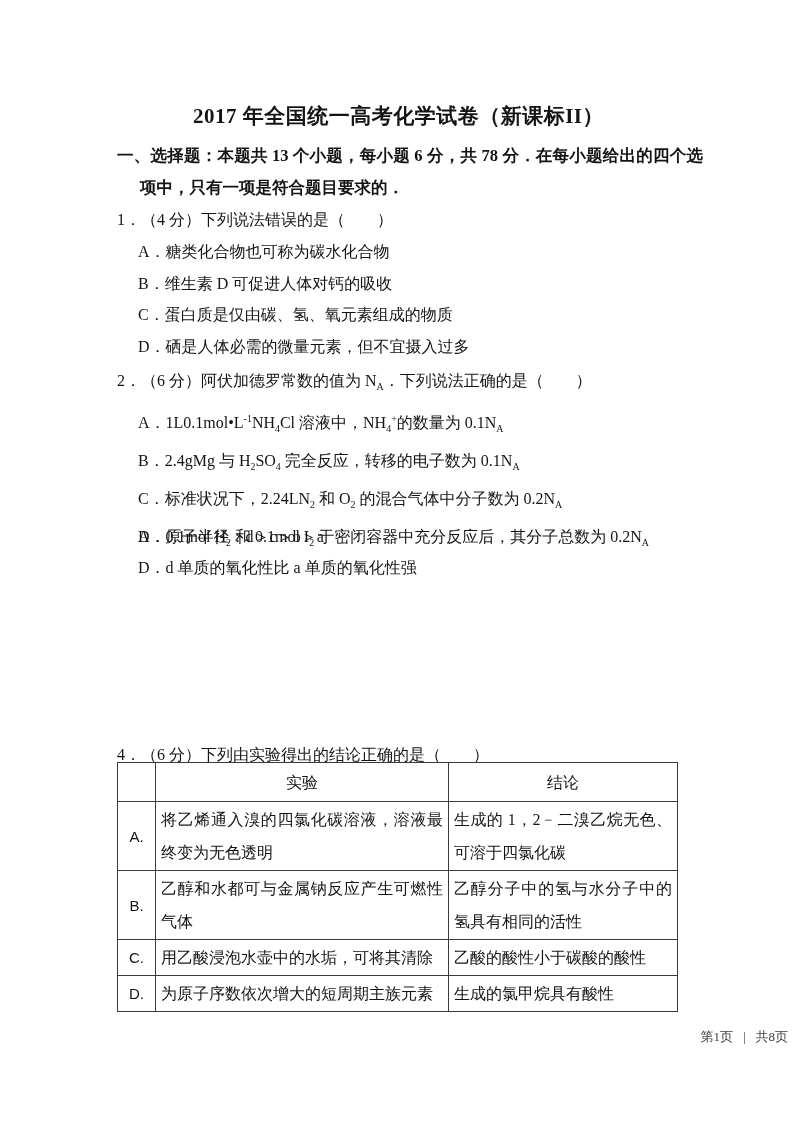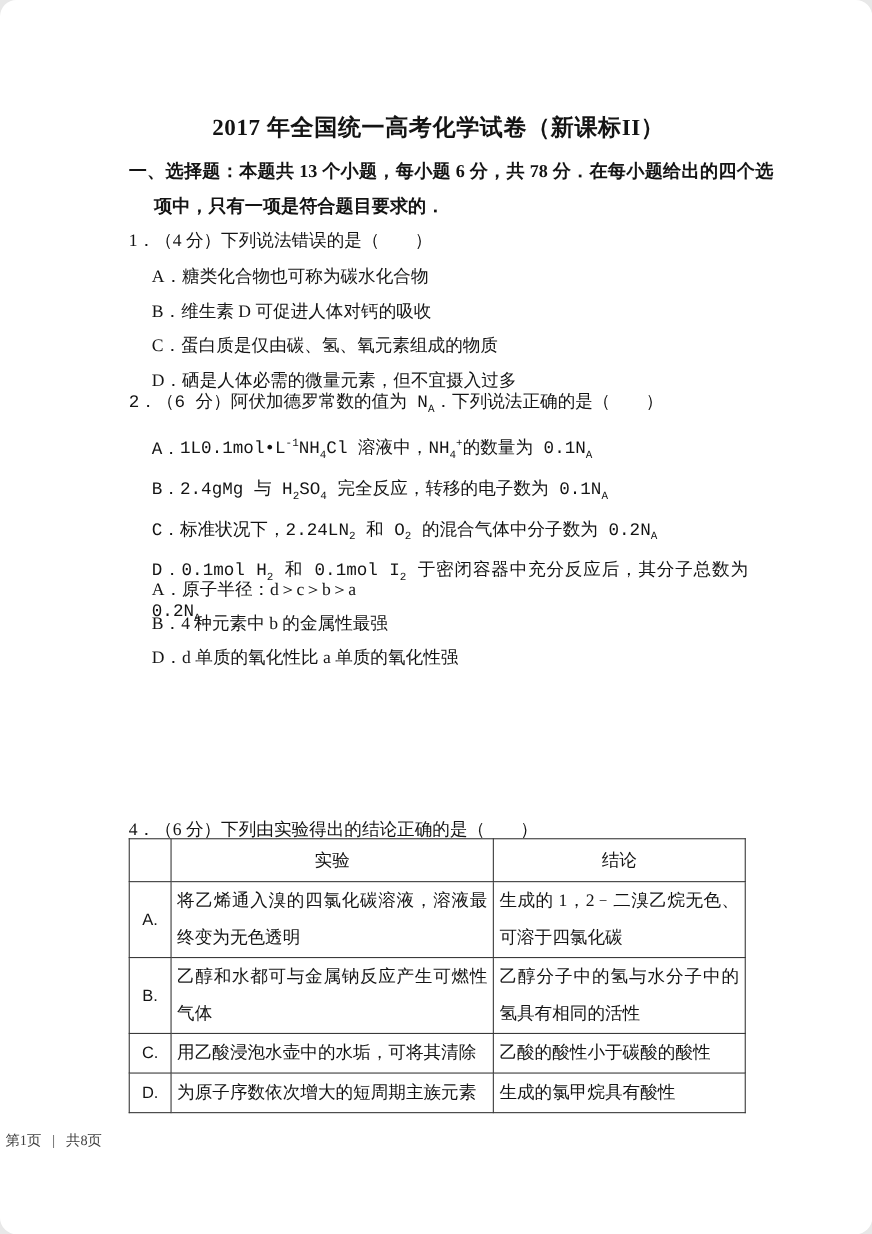--- a/index.html
+++ b/index.html
@@ -5,21 +5,20 @@
   html,body { margin:0; padding:0; background:#e8e8e8; }
   .page {
     position:relative;
     width:793px; height:1122px;
     margin:0 auto;
     background:#ffffff;
     font-family:"Liberation Serif","DejaVu Serif",serif;
     color:#141414;
     font-size:16px;
     overflow:hidden;
-    border-radius:15px;
   }
   .block {
     position:absolute;
     left:117px;
     width:563px;
     line-height:31.8px;
     text-align:justify;
   }
   .doc-title {
     top:99px;
@@ -30,21 +29,21 @@
     letter-spacing:0.5px;
   }
   .section-heading {
     top:140px;
     font-weight:bold;
     font-size:16.5px;
     padding-left:23px;
     text-indent:-23px;
   }
   .q1 { top:204px; }
-  .q2 { top:351px;font-family:Liberation Mono, monospace; }
+  .q2 { top:365px; }
   .q3 { top:521px; line-height:31.2px; }
   .q4 { top:739px; }
   .stem { padding-left:23px; text-indent:-23px; }
   .option { padding-left:21px; }
   sub { font-size:62%; }
   sup { font-size:62%; }
   table.exp-table {
     position:absolute;
     top:762px; left:117px;
     width:561px;
@@ -69,21 +68,21 @@
   }
   .cell-header { text-align:center; height:36px; }
   .cell-text { text-align:justify; padding:1px 5px; }
   .row-tall { height:66px; }
   .row-short { height:34px; }
   .row-last { height:30px; }
   .footer {
     position:absolute;
     top:1028px; left:0;
     width:793px;
-    text-align:left;
+    text-align:right;
     font-size:13px;
     color:#3f3f3f;
     line-height:18px;
   }
   .footer span { margin:0 5px; }
 </style>
 </head>
 <body>
 
 <div class="page">
@@ -103,21 +102,20 @@
   <div class="block q2">
     <div class="stem"><span>2．</span><span>（6 分）阿伏加德罗常数的值为 N<sub>A</sub>．下列说法正确的是（　　）</span></div>
     <div class="option"><span>A．</span><span>1L0.1mol•L<sup>-1</sup>NH<sub>4</sub>Cl 溶液中，NH<sub>4</sub><sup>+</sup>的数量为 0.1N<sub>A</sub></span></div>
     <div class="option"><span>B．</span><span>2.4gMg 与 H<sub>2</sub>SO<sub>4</sub> 完全反应，转移的电子数为 0.1N<sub>A</sub></span></div>
     <div class="option"><span>C．</span><span>标准状况下，2.24LN<sub>2</sub> 和 O<sub>2</sub> 的混合气体中分子数为 0.2N<sub>A</sub></span></div>
     <div class="option"><span>D．</span><span>0.1mol H<sub>2</sub> 和 0.1mol I<sub>2</sub> 于密闭容器中充分反应后，其分子总数为 0.2N<sub>A</sub></span></div>
   </div>
 
   <div class="block q3">
     <div class="option"><span>A．</span><span>原子半径：d＞c＞b＞a</span></div>
-    <div class="option"><span>B．</span><span>4 种元素中 b 的金属性最强</span></div>
     <div class="option"><span>D．</span><span>d 单质的氧化性比 a 单质的氧化性强</span></div>
   </div>
 
   <div class="block q4">
     <div class="stem"><span>4．</span><span>（6 分）下列由实验得出的结论正确的是（　　）</span></div>
   </div>
 
   <table class="exp-table">
     <colgroup>
         <col class="col-letter">

